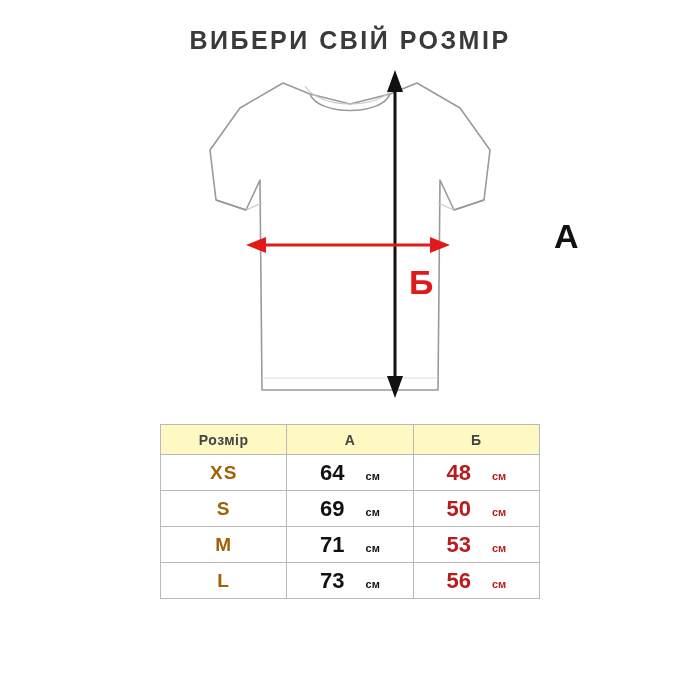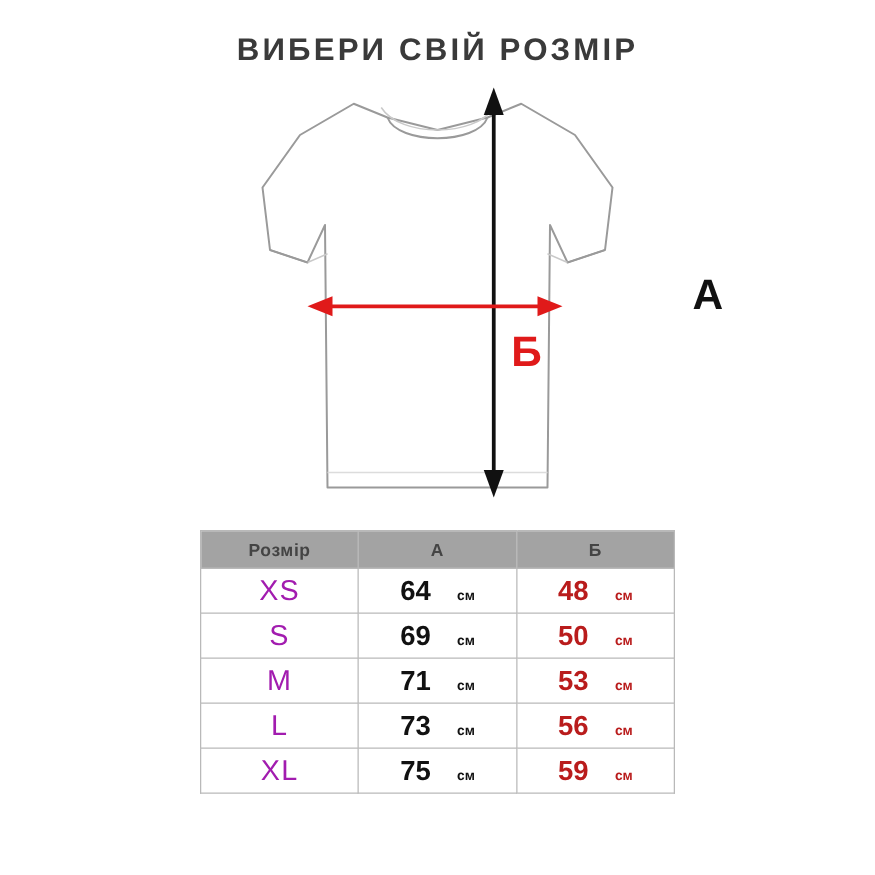--- a/index.html
+++ b/index.html
@@ -69,34 +69,34 @@
   }
   table.size-table th,
   table.size-table td {
     border: 1px solid #b9b9b9;
     text-align: center;
     padding: 0;
     height: 35px;
     vertical-align: middle;
   }
   table.size-table thead th {
-    background: #a3a3a3;
+    background: #fef9c3;
     font-size: 14px;
     font-weight: bold;
     letter-spacing: 0.5px;
     color: #444444;
     height: 29px;
   }
   thead th.col-a { color: #1a1a1a; font-size: 17px; }
   thead th.col-b { color: #e01a1a; font-size: 17px; }
   td.size-name {
-    font-size: 23px;
-    color: #a21caf;
+    font-size: 19px;
+    color: #a16207;
     letter-spacing: 1px;
-    font-weight: normal;
+    font-weight: bold;
   }
   td.val-a {
     font-size: 22px;
     font-weight: bold;
     color: #111111;
   }
   td.val-b {
     font-size: 22px;
     font-weight: bold;
     color: #b91c1c;
@@ -217,28 +217,17 @@
           <td class="size-name">L</td>
           <td class="val-a"><span class="cell-inner">
                 <span>73</span>
                 <span class="unit">см</span>
               </span></td>
           <td class="val-b"><span class="cell-inner">
                 <span>56</span>
                 <span class="unit">см</span>
               </span></td>
         </tr>
-        <tr>
-          <td class="size-name">XL</td>
-          <td class="val-a"><span class="cell-inner">
-                <span>75</span>
-                <span class="unit">см</span>
-              </span></td>
-          <td class="val-b"><span class="cell-inner">
-                <span>59</span>
-                <span class="unit">см</span>
-              </span></td>
-        </tr>
       </tbody>
     </table>
   </div>
 
 </div>
 
 </body></html>

